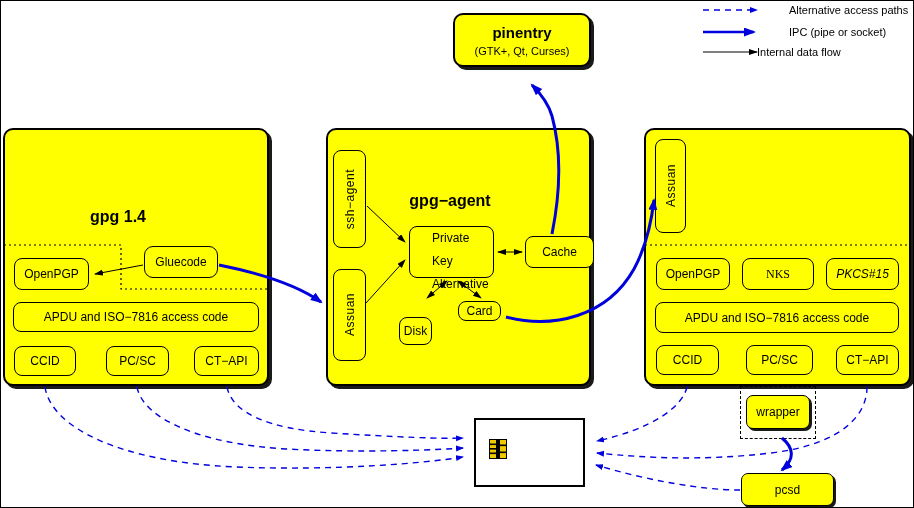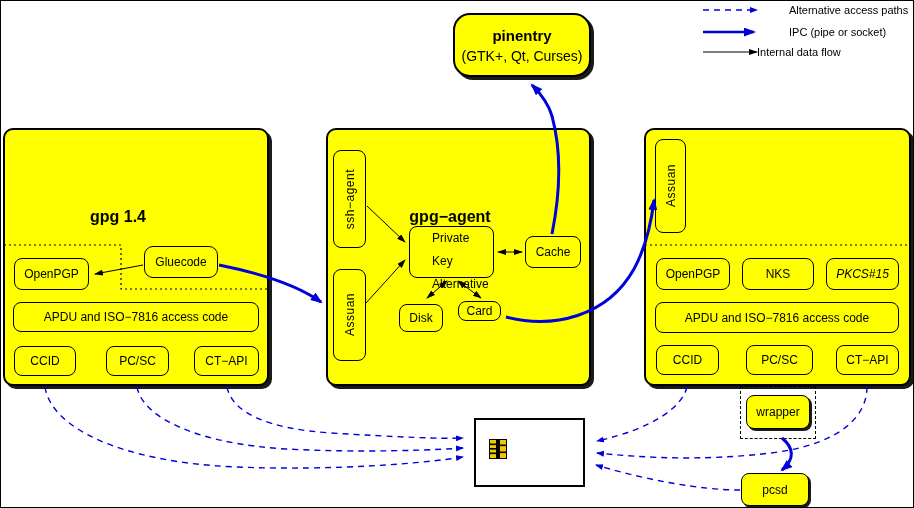--- a/index.html
+++ b/index.html
@@ -7,102 +7,102 @@
     position:relative;width:912px;height:506px;background:#ffffff;
     border:1px solid #000;overflow:hidden;
     font-family:"Liberation Sans","DejaVu Sans",sans-serif;color:#000;
   }
   .node{
     position:absolute;background:#ffff00;border:1px solid #000;border-radius:8px;
     display:flex;align-items:center;justify-content:center;
     font-size:12px;box-sizing:border-box;
   }
   .outer{border-width:2px;border-radius:10px;box-shadow:3px 3px 0 #1a1a1a;}
-  .shadowed{box-shadow:2px 2px 0 #1a1a1a;}
+  .shadowed{box-shadow:2px 2px 0 #1a1a1a;border-radius:7px;}
   .boxtitle{
     position:absolute;text-align:center;font-weight:bold;font-size:16px;margin-top:31px;
   }
   .vlabel{writing-mode:vertical-rl;transform:rotate(180deg);font-size:12px;letter-spacing:0.5px;}
   .pko{flex-direction:column;align-items:flex-start;padding-left:22px;line-height:23px;justify-content:space-between;}
   #pinentry-box .pin-title{font-weight:bold;font-size:15px;margin-bottom:4px;}
-  #pinentry-box .pin-sub{font-size:14px;}
+  #pinentry-box .pin-sub{font-size:11px;}
   #pinentry-box{flex-direction:column;}
   .legend-label{position:absolute;font-size:11px;white-space:nowrap;}
   #smartcard{
     position:absolute;left:473px;top:417px;width:111px;height:69px;
     background:#ffffff;border:2px solid #000;box-sizing:border-box;
   }
   #wrapper-dashed{
     position:absolute;left:739px;top:385px;width:76px;height:53px;
     border:1px dashed #000;box-sizing:border-box;background:transparent;
   }
   #arrow-layer{position:absolute;left:0;top:0;pointer-events:none;}
 </style>
 </head>
 <body>
 
 <div id="canvas">
 
-  <div class="node outer" id="pinentry-box" style="left:452px;top:12px;width:138px;height:64px;border-radius:17px;">
+  <div class="node outer" id="pinentry-box" style="left:452px;top:12px;width:138px;height:54px;">
     <div class="pin-title">pinentry</div>
     <div class="pin-sub">(GTK+, Qt, Curses)</div>
   </div>
 
   <div class="node outer" style="left:2px;top:127px;width:266px;height:258px;justify-content:flex-start;align-items:flex-start;"></div>
   <div class="boxtitle" style="left:2px;top:176px;width:230px;">gpg 1.4</div>
   <div class="node" style="left:13px;top:257px;width:75px;height:32px;">OpenPGP</div>
   <div class="node" style="left:143px;top:245px;width:74px;height:32px;border-radius:9px;">Gluecode</div>
   <div class="node" style="left:12px;top:301px;width:246px;height:30px;">APDU and ISO−7816 access code</div>
   <div class="node" style="left:13px;top:345px;width:62px;height:30px;">CCID</div>
   <div class="node" style="left:105px;top:345px;width:63px;height:30px;">PC/SC</div>
   <div class="node" style="left:193px;top:345px;width:65px;height:30px;">CT−API</div>
 
   <div class="node outer" style="left:325px;top:127px;width:265px;height:258px;"></div>
-  <div class="boxtitle" style="left:325px;top:176px;width:248px;">gpg−agent</div>
+  <div class="boxtitle" style="left:325px;top:160px;width:248px;">gpg−agent</div>
   <div class="node" style="left:332px;top:149px;width:33px;height:98px;">
     <span class="vlabel">ssh−agent</span>
   </div>
   <div class="node" style="left:332px;top:268px;width:33px;height:92px;">
     <span class="vlabel">Assuan</span>
   </div>
   <div class="node pko" style="left:408px;top:225px;width:85px;height:52px;">
     <span>Private Key</span>
     <span>Alternative</span>
   </div>
-  <div class="node" style="left:524px;top:235px;width:56px;height:32px;">Cache</div>
-  <div class="node" style="left:398px;top:303px;width:44px;height:28px;">Disk</div>
+  <div class="node" style="left:524px;top:235px;width:69px;height:32px;">Cache</div>
+  <div class="node" style="left:398px;top:316px;width:33px;height:28px;">Disk</div>
   <div class="node" style="left:457px;top:300px;width:43px;height:20px;">Card</div>
 
   <div class="node outer" style="left:643px;top:127px;width:267px;height:258px;"></div>
   <div class="node" style="left:654px;top:138px;width:31px;height:94px;">
     <span class="vlabel">Assuan</span>
   </div>
   <div class="node" style="left:655px;top:257px;width:74px;height:32px;">OpenPGP</div>
-  <div class="node" style="left:741px;top:257px;width:72px;height:32px;">NKS</div>
+  <div class="node" style="left:741px;top:257px;width:72px;height:32px;font-family:Liberation Serif, serif;">NKS</div>
   <div class="node" style="left:825px;top:257px;width:73px;height:32px;font-style:italic;">PKCS#15</div>
   <div class="node" style="left:654px;top:301px;width:244px;height:31px;">APDU and ISO−7816 access code</div>
   <div class="node" style="left:655px;top:344px;width:63px;height:30px;">CCID</div>
   <div class="node" style="left:745px;top:344px;width:67px;height:30px;">PC/SC</div>
   <div class="node" style="left:835px;top:344px;width:63px;height:30px;">CT−API</div>
 
   <div id="smartcard">
     <svg width="18" height="20" style="position:absolute;left:13px;top:19px;">
       <rect x="0.5" y="0.5" width="17" height="19" fill="#eec900" stroke="#000"></rect>
       <rect x="7" y="0" width="4" height="20" fill="#000"></rect>
       <rect x="0" y="4.5" width="7" height="1.6" fill="#000"></rect>
       <rect x="0" y="9" width="7" height="1.6" fill="#000"></rect>
       <rect x="0" y="13.5" width="7" height="1.6" fill="#000"></rect>
       <rect x="11" y="5.5" width="7" height="1.6" fill="#000"></rect>
       <rect x="11" y="12.5" width="7" height="1.6" fill="#000"></rect>
     </svg>
   </div>
 
   <div id="wrapper-dashed"></div>
   <div class="node shadowed" style="left:745px;top:394px;width:64px;height:34px;">wrapper</div>
-  <div class="node shadowed" style="left:740px;top:472px;width:68px;height:33px;text-align:right;">pcsd</div>
+  <div class="node shadowed" style="left:740px;top:472px;width:93px;height:33px;text-align:right;">pcsd</div>
 
   <div class="legend-label" style="left:788px;top:3px;">Alternative access paths</div>
   <div class="legend-label" style="left:788px;top:25px;">IPC (pipe or socket)</div>
   <div class="legend-label" style="left:756px;top:45px;">Internal data flow</div>
 
   <svg id="arrow-layer" width="912" height="506" viewBox="0 0 912 506">
     <defs>
       <marker id="mBlack" markerWidth="11" markerHeight="8" refX="8" refY="3" orient="auto-start-reverse" markerUnits="userSpaceOnUse">
         <path d="M0,0 L9,3 L0,6 Z" fill="#000"></path>
       </marker>

